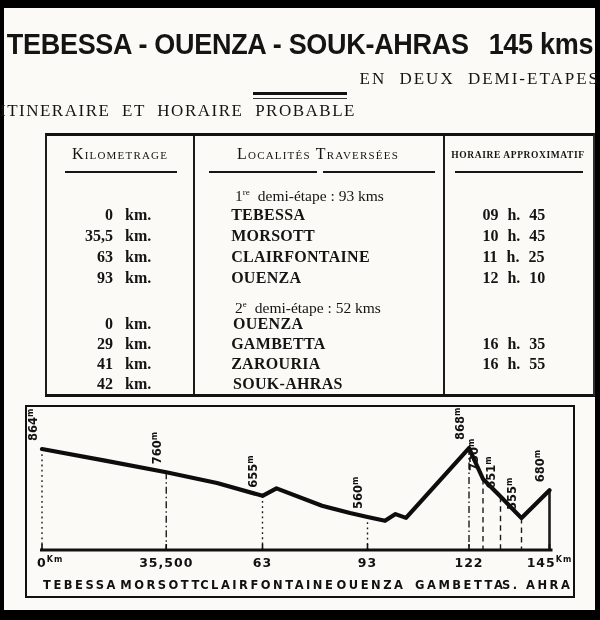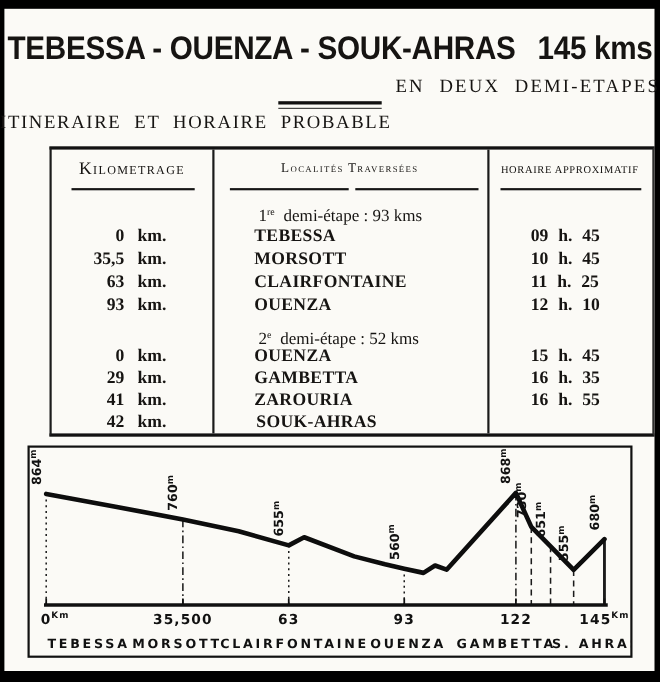--- a/index.html
+++ b/index.html
@@ -28,22 +28,22 @@
   
   .itinerary{position:absolute;left:27px;top:133px;width:546px;height:258px;box-sizing:content-box;
              border-top:3px solid #121212;border-bottom:3px solid #121212;
              border-left:2px solid #1c1c1c;border-right:2px solid #2e2e2e;margin-left:18px;}
   .vline{position:absolute;top:0;bottom:0;width:2px;background:#1a1a1a;}
   .vline.v1{left:146px;}
   .vline.v2{left:396px;}
   .thead{position:relative;height:44px;}
   .th{position:absolute;top:9px;}
   .th.t1{left:0;width:146px;text-align:center;font-variant:small-caps;font-size:16px;letter-spacing:1.2px;}
-  .th.t2{left:146px;width:250px;text-align:center;font-variant:small-caps;font-size:12px;letter-spacing:1.2px;}
-  .th.t3{left:396px;width:150px;text-align:center;font-size:9.5px;font-weight:normal;letter-spacing:0.6px;top:14px;}
+  .th.t2{left:146px;width:250px;text-align:center;font-variant:small-caps;font-size:16px;letter-spacing:1.2px;}
+  .th.t3{left:396px;width:150px;text-align:center;font-size:9.5px;font-weight:bold;letter-spacing:0.6px;top:14px;}
   .hrule{position:absolute;top:35px;height:2px;background:#161616;}
   .hrule.r1{left:18px;width:112px;}
   .hrule.r2a{left:162px;width:108px;}
   .hrule.r2b{left:276px;width:112px;}
   .hrule.r3{left:408px;width:128px;}
   .sect{box-sizing:border-box;padding-left:188px;font-weight:normal;font-size:15.5px;
         height:24px;line-height:24px;}
   .sect sup{font-size:9px;}
   .sect .sect-text{margin-left:8px;}
   .sect.s2{height:26px;line-height:32px;}
@@ -131,21 +131,20 @@
     <div class="sect s2">
       <span>2</span><sup>e</sup><span class="sect-text">demi-étape : 52 kms</span>
     </div>
 
     <div class="trow short">
       <div class="c1">
           <span class="num">0</span>
           <span class="kmu">km.</span>
         </div>
       <div class="c2">OUENZA</div>
-      <div class="c3">15 h. 45</div>
     </div>
     <div class="trow short">
       <div class="c1">
           <span class="num">29</span>
           <span class="kmu">km.</span>
         </div>
       <div class="c2">GAMBETTA</div>
       <div class="c3">16 h. 35</div>
     </div>
     <div class="trow short">

